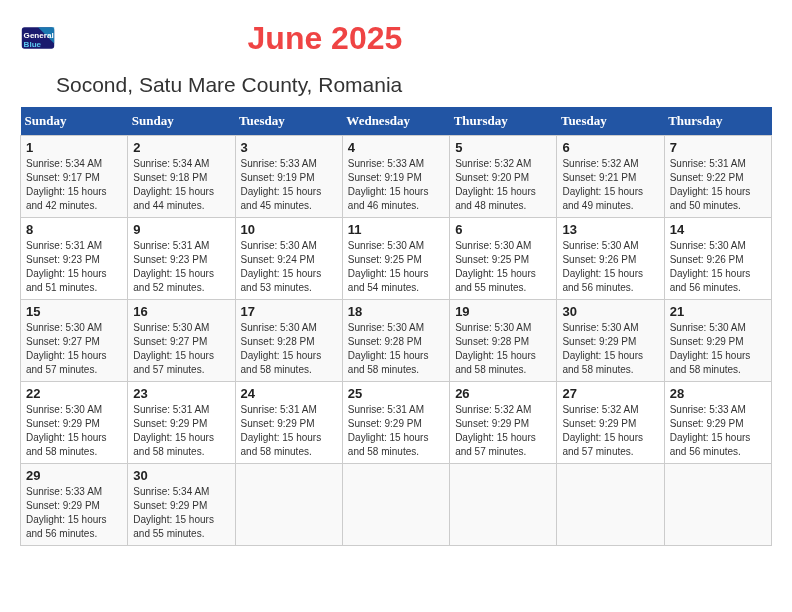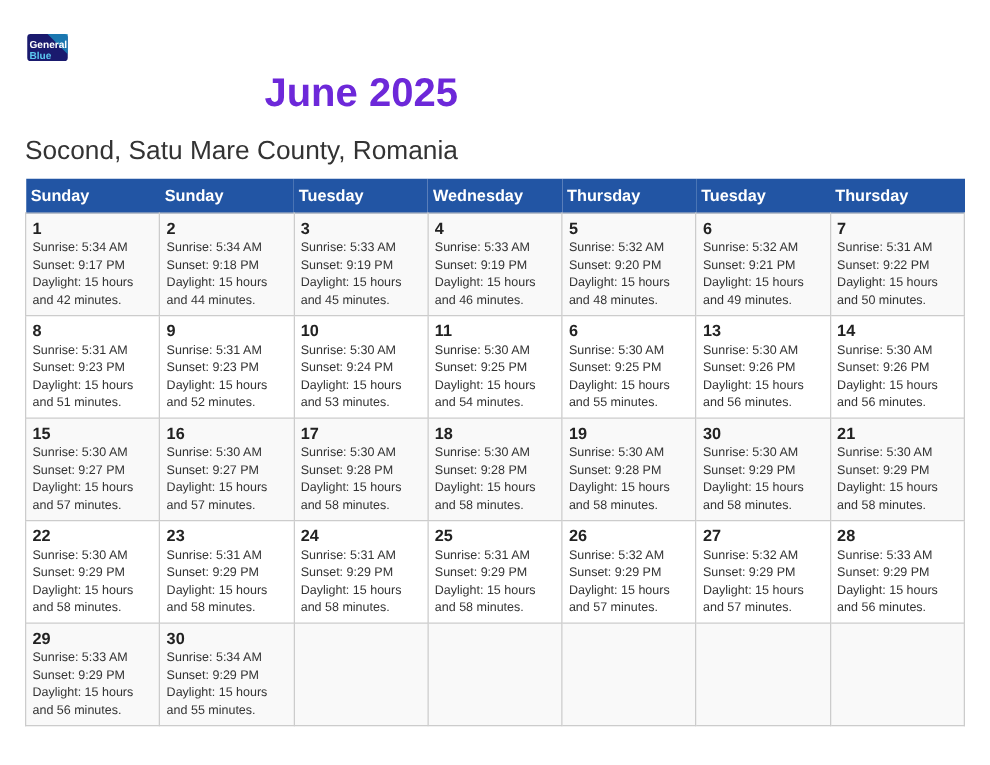--- a/index.html
+++ b/index.html
@@ -8,56 +8,56 @@
       background: #fff;
       width: 792px;
       min-height: 612px;
       padding: 20px;
     }
     .header-area {
       display: flex;
       justify-content: flex-start;
       align-items: flex-start;
       margin-bottom: 10px;
-      flex-direction: column;
     }
     .logo {
       display: flex;
       align-items: center;
       gap: 4px;
     }
     .logo-icon {
       width: 36px;
       height: 36px;
     }
     .title-area {
       text-align: right;
     }
     .cal-title {
       font-size: 32px;
       font-weight: bold;
-      color: #6d28d9;
+      color: #ef4444;
     }
     .cal-subtitle {
       font-size: 21px;
       color: #333;
       margin-top: 16px;
     }
     table {
       width: 100%;
       border-collapse: collapse;
       font-size: 11px;
     }
     thead tr th {
       background-color: #2255a4;
       color: #fff;
       padding: 6px 4px;
       text-align: left;
       font-size: 13px;
       font-weight: bold;
+      font-family: Liberation Serif, serif;
     }
     tbody tr td {
       border: 1px solid #ccc;
       vertical-align: top;
       padding: 4px 5px;
       width: 107px;
       min-height: 80px;
       background: #fff;
     }
     tbody tr:nth-child(odd) td {

